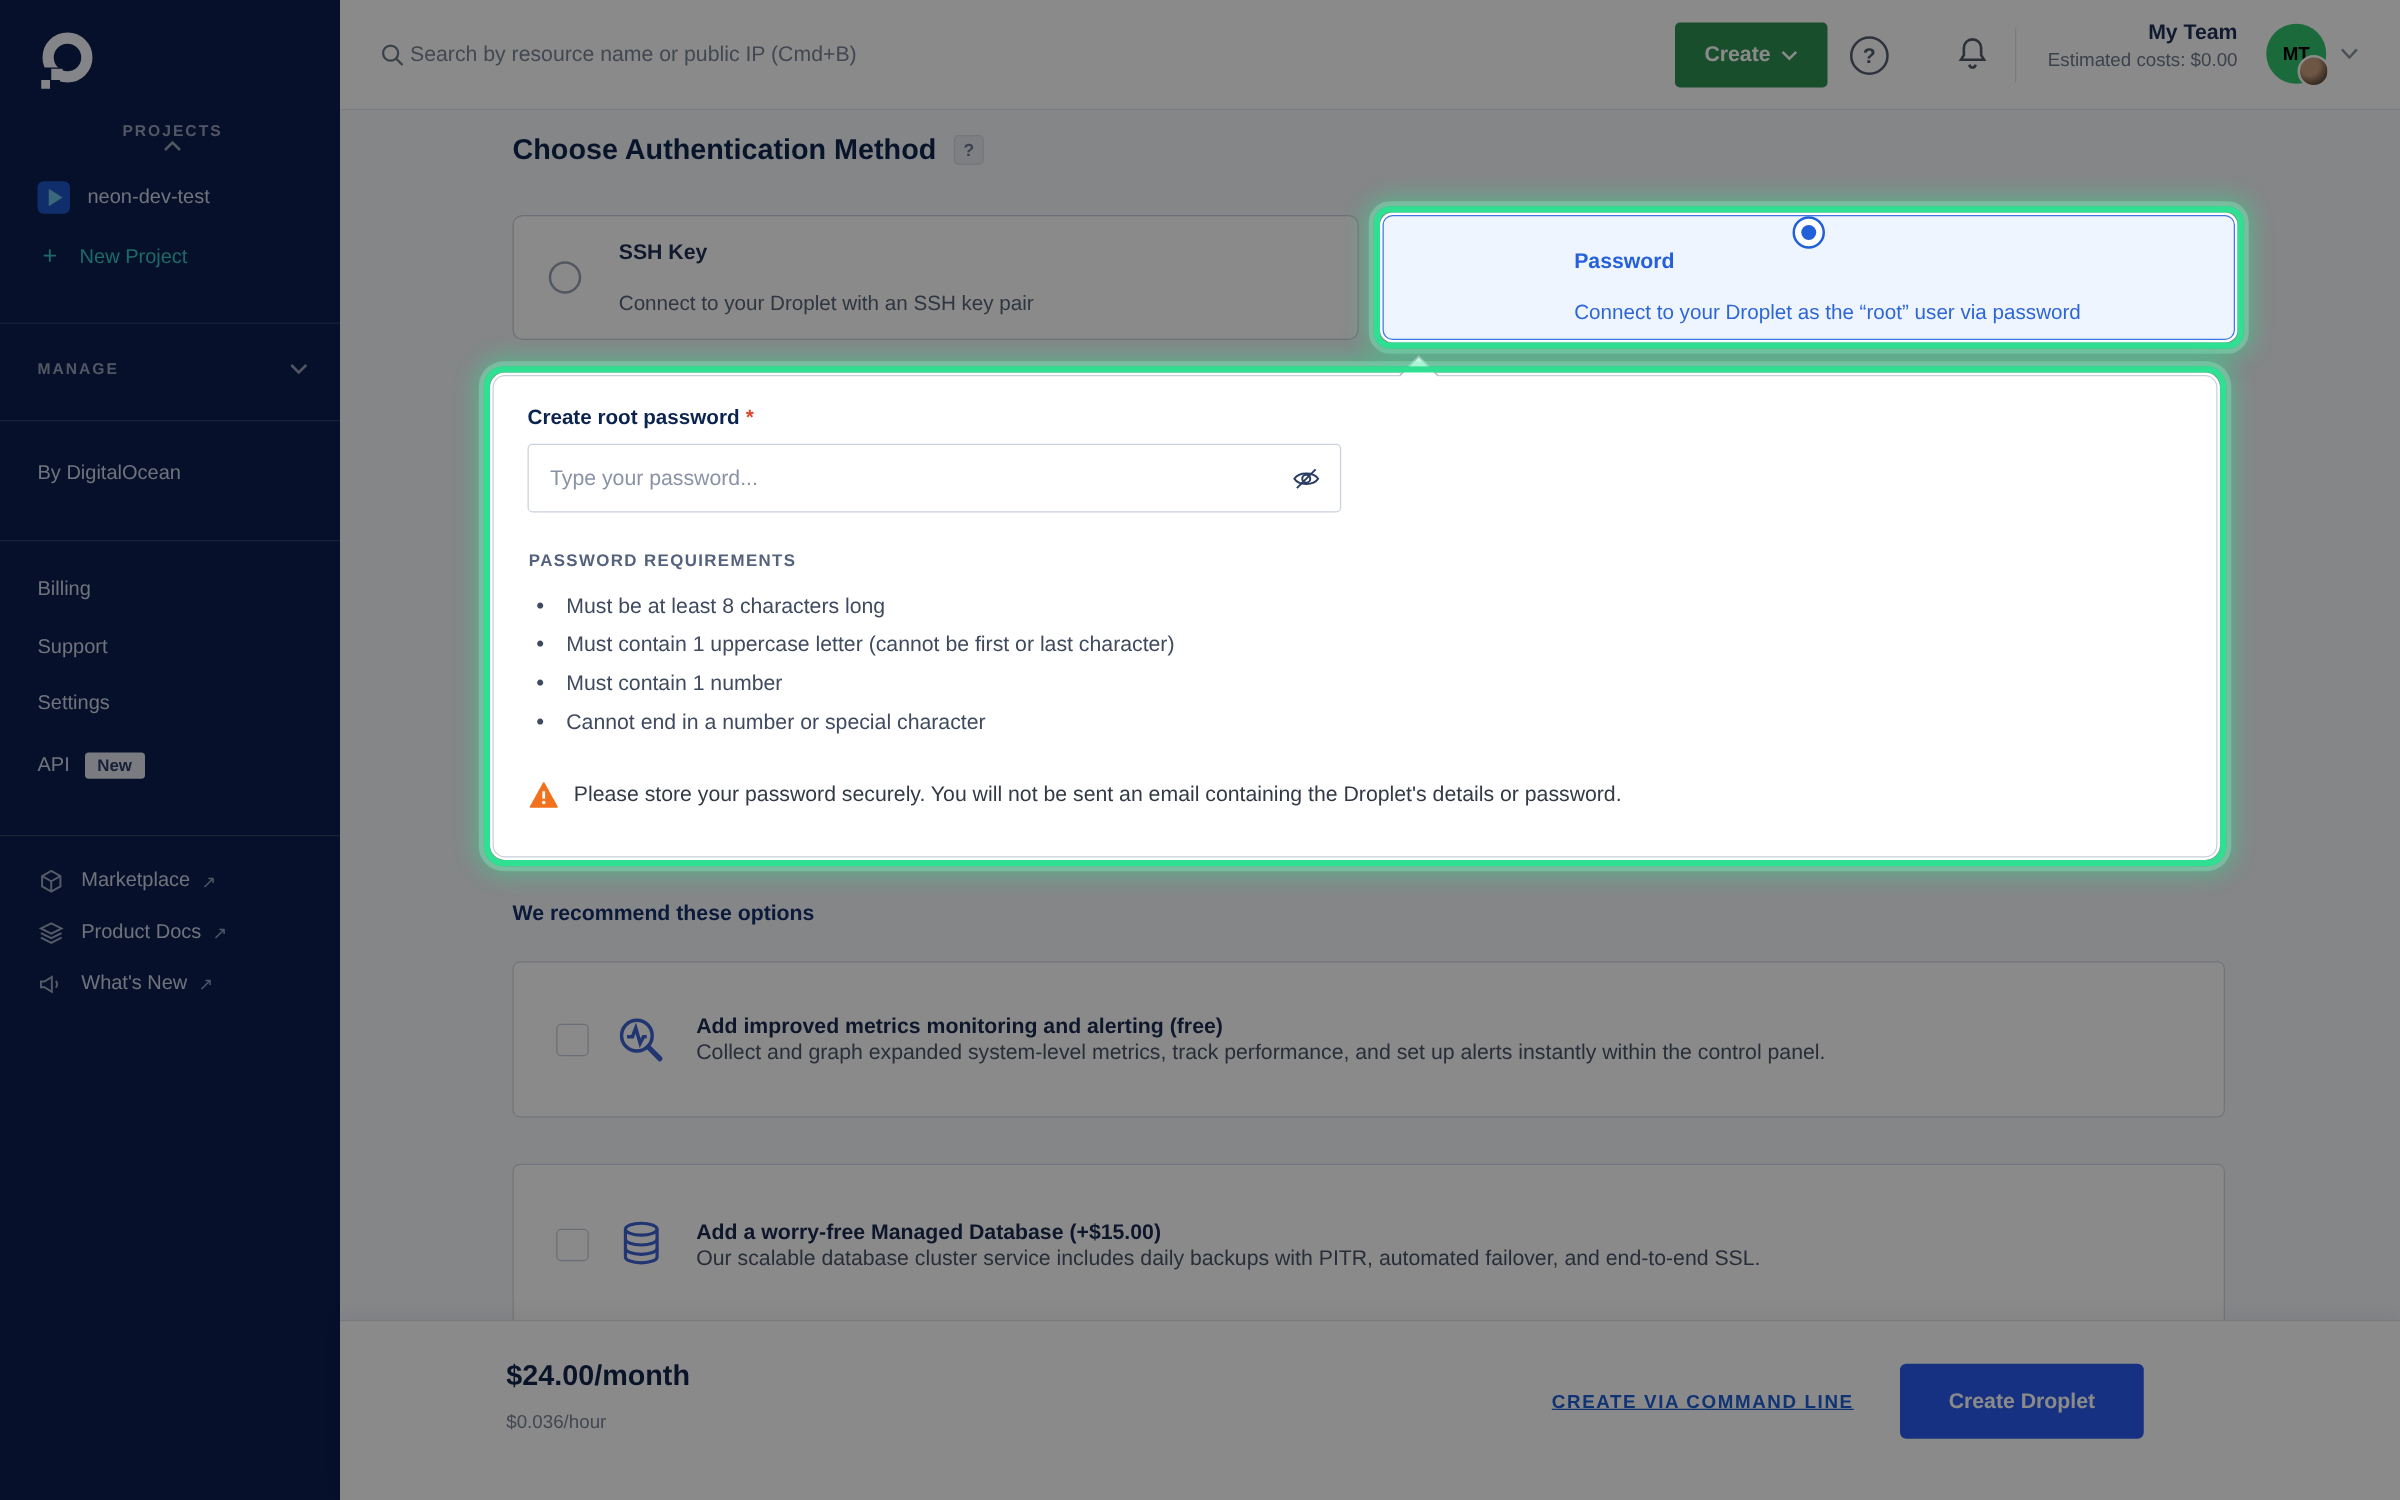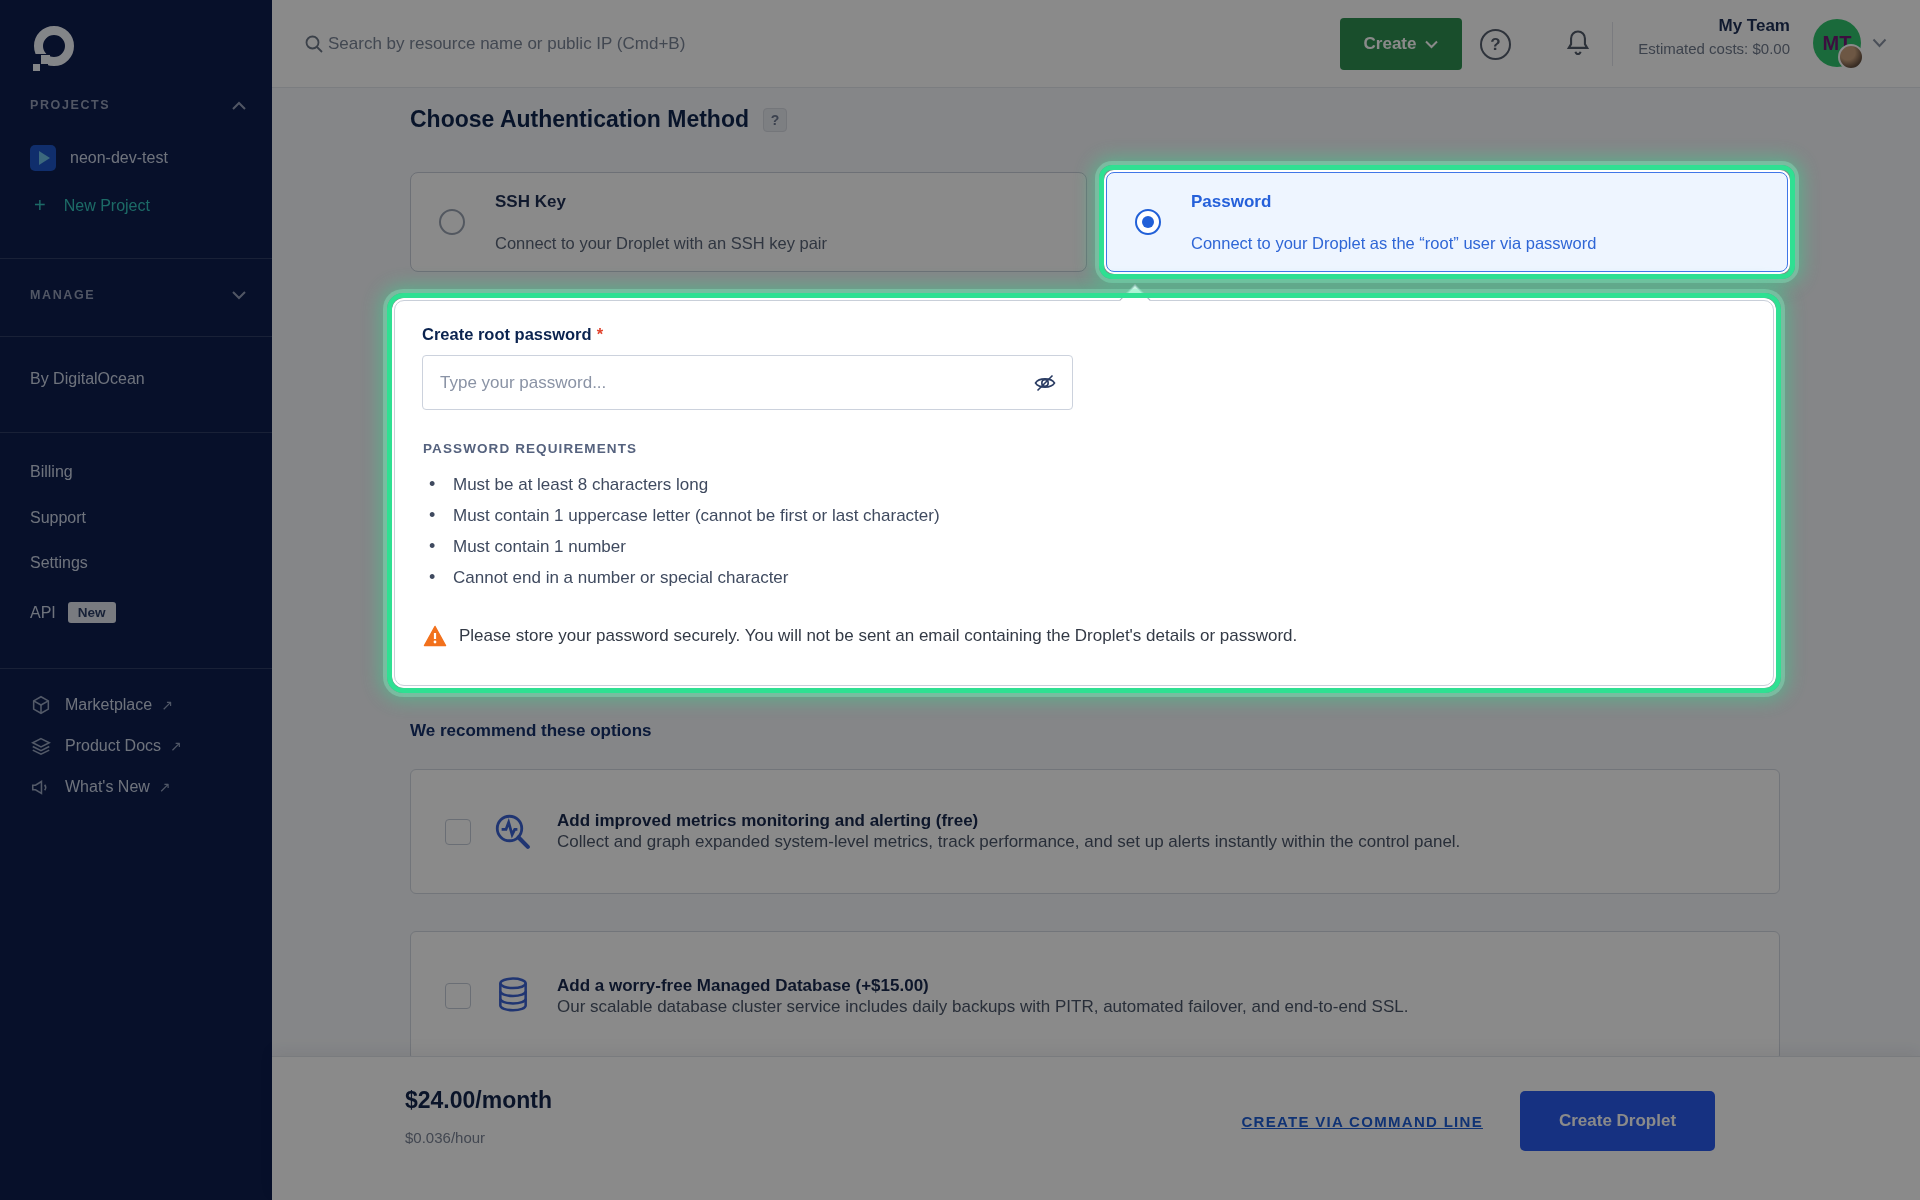--- a/index.html
+++ b/index.html
@@ -2,21 +2,21 @@
 <html><head>
 <meta charset="utf-8">
 <style>
   * { margin:0; padding:0; box-sizing:border-box; }
   html,body { background:#222; }
   body { font-family:"Liberation Sans","DejaVu Sans",sans-serif; }
   .app { position:relative; width:1920px; height:1200px; background:#f6f8fb; overflow:hidden; }
 
   
   .dim-overlay { position:absolute; inset:0; background:rgba(0,0,0,0.46); z-index:40; pointer-events:none; }
-  .spotlight { z-index:45; }
+  .spotlight { z-index:45;flex-direction:column; }
   .hl-ring { position:absolute; inset:-8px; border:5px solid #2fe092; border-radius:14px;
              box-shadow:0 0 0 4px rgba(150,240,200,.35), 0 0 18px 7px rgba(47,224,146,.45);
              pointer-events:none; z-index:5; }
 
   
   .sidebar { position:absolute; left:0; top:0; width:272px; height:1200px; background:#0d1e4e; color:#ccd4e6; }
   .do-logo { position:absolute; left:32px; top:24px; width:46px; height:48px; cursor:pointer; }
   .do-ring { position:absolute; left:2px; top:2px; width:40px; height:40px; border:9px solid #f3f6fb; border-radius:50%; }
   .do-cut  { position:absolute; left:0px; top:30px; width:16px; height:16px; background:#0d1e4e; }
   .do-sq1  { position:absolute; left:9px; top:31px; width:9px; height:9px; background:#f3f6fb; }
@@ -40,21 +40,21 @@
   .search-icon { position:absolute; left:31px; top:33px; }
   .search-input { position:absolute; left:56px; top:24px; width:760px; height:40px; border:none; outline:none; font-size:17px; color:#3c4657; background:transparent; font-family:inherit; }
   .search-input::placeholder { color:#7b8597; }
   .create-btn { position:absolute; left:1068px; top:18px; width:122px; height:52px; background:#2f9152; color:#fff; border:none; border-radius:4px; font-size:17px; font-weight:bold; cursor:pointer; display:flex; align-items:center; justify-content:center; gap:9px; font-family:inherit; }
   .icon-circle { position:absolute; left:1208px; top:29px; width:31px; height:31px; border:2px solid #565f6e; border-radius:50%; color:#565f6e; font-size:17px; font-weight:bold; display:flex; align-items:center; justify-content:center; cursor:pointer; }
   .bell-wrap { position:absolute; left:1292px; top:28px; cursor:pointer; }
   .top-divider { position:absolute; left:1340px; top:22px; width:1px; height:44px; background:#e1e4ea; }
   .team-text { position:absolute; right:130px; top:16px; text-align:right; cursor:pointer; }
   .team-name { font-size:17px; font-weight:bold; color:#1f3058; }
   .team-costs { font-size:15px; color:#707a8c; margin-top:4px; }
-  .avatar { position:absolute; left:1541px; top:19px; width:48px; height:48px; border-radius:50%; background:#31c56d; color:#701a75; font-size:20px; font-weight:bold; display:flex; align-items:center; justify-content:center; cursor:pointer; }
+  .avatar { position:absolute; left:1541px; top:19px; width:48px; height:48px; border-radius:50%; background:#31c56d; color:#000000; font-size:15px; font-weight:bold; display:flex; align-items:center; justify-content:center; cursor:pointer; }
   .avatar-photo { position:absolute; left:1566px; top:44px; width:26px; height:26px; border-radius:50%; border:2px solid #fff; background:radial-gradient(circle at 35% 30%, #caa27e 0 35%, #6e5644 70%, #3c3630 100%); }
   .team-chev { position:absolute; left:1600px; top:38px; cursor:pointer; }
 
   
   .main { position:absolute; left:272px; top:88px; width:1648px; height:1112px; background:#f6f8fb; }
   .page-heading { position:absolute; left:138px; top:18px; display:flex; align-items:center; gap:14px; }
   .page-heading h1 { font-size:23px; color:#10264f; font-weight:bold; }
   .help-badge { width:24px; height:24px; background:#e7eaf0; border:1px solid #d6dae2; border-radius:4px; color:#6d7990; font-size:14px; font-weight:bold; display:flex; align-items:center; justify-content:center; cursor:pointer; }
 
   .auth-card { position:absolute; top:84px; height:100px; border-radius:8px; display:flex; align-items:center; padding:0 28px; cursor:pointer; }
@@ -107,21 +107,21 @@
 <div class="app">
 
   <aside class="sidebar">
     <div class="do-logo">
       <div class="do-ring"></div>
         <div class="do-cut"></div>
         <div class="do-sq1"></div>
         <div class="do-sq2"></div>
     </div>
 
-    <div class="side-header" style="top:98px;">
+    <div class="side-header" style="top:98px;flex-direction:column;">
       <span>PROJECTS</span>
       <svg class="chev" width="14" height="9" viewBox="0 0 14 9">
           <polyline points="1,8 7,2 13,8" fill="none" stroke="#96a0ba" stroke-width="2"></polyline>
         </svg>
     </div>
 
     <div class="side-row" style="top:145px;">
       <span class="proj-icon"></span>
       <span>neon-dev-test</span>
     </div>

